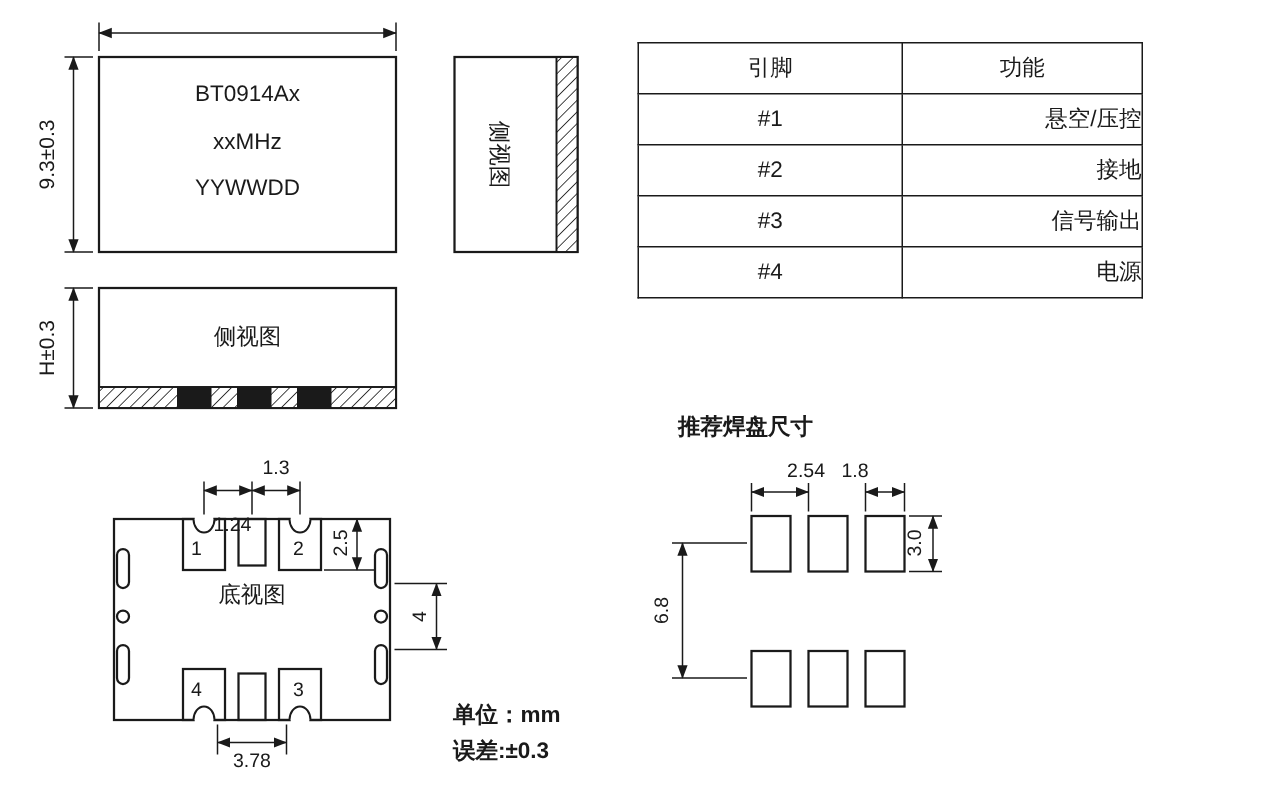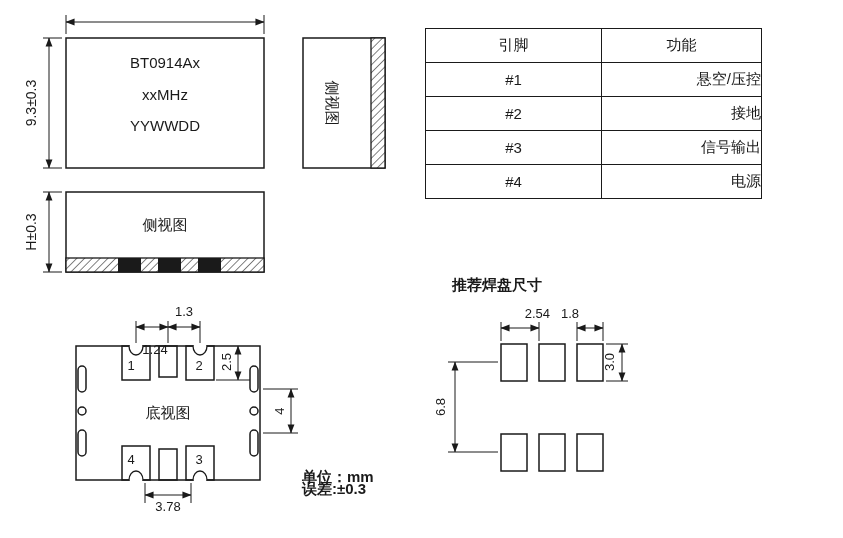--- a/index.html
+++ b/index.html
@@ -144,21 +144,21 @@
   <div class="lbl f15 rotcw" style="left:297px; top:94px; width:70px; height:18px;">侧视图</div>
   <div class="lbl f15" style="left:66px; top:216px; width:198px;">侧视图</div>
   <div class="lbl rot" style="left:-14px; top:224px; width:90px; height:16px;">H±0.3</div>
 
   <div class="lbl f13" style="left:133px; top:304px; width:44px;margin-top:38px;">1.24</div>
   <div class="lbl f13" style="left:162px; top:304px; width:44px;">1.3</div>
   <div class="lbl f13" style="left:124px; top:358px; width:14px;">1</div>
   <div class="lbl f13" style="left:192px; top:358px; width:14px;">2</div>
   <div class="lbl f13" style="left:124px; top:452px; width:14px;">4</div>
   <div class="lbl f13" style="left:192px; top:452px; width:14px;">3</div>
-  <div class="lbl f15" style="left:98px; top:404px; width:140px;">底视图</div>
+  <div class="lbl f15" style="left:98px; top:388px; width:140px;">底视图</div>
   <div class="lbl f13 rot" style="left:209px; top:354px; width:36px; height:16px;">2.5</div>
   <div class="lbl f13 rot" style="left:268px; top:403px; width:24px; height:16px;">4</div>
   <div class="lbl f13" style="left:138px; top:499px; width:60px;">3.78</div>
 
   <table class="pin-table">
     <colgroup>
         <col style="width:176px">
         <col>
       </colgroup>
     <tbody>
@@ -185,15 +185,15 @@
     </tbody>
   </table>
 
   <div class="lbl f15 b" style="left:452px; top:276px;">推荐焊盘尺寸</div>
   <div class="lbl f13" style="left:490px; top:306px; width:60px;text-align:right;">2.54</div>
   <div class="lbl f13" style="left:540px; top:306px; width:60px;">1.8</div>
   <div class="lbl f13 rot" style="left:592px; top:354px; width:36px; height:16px;">3.0</div>
   <div class="lbl f13 rot" style="left:423px; top:399px; width:36px; height:16px;">6.8</div>
 
   <div class="lbl f15 b" style="left:302px; top:468px; text-align:right;">单位：mm</div>
-  <div class="lbl f15 b" style="left:302px; top:480px; text-align:left;">误差:±0.3</div>
+  <div class="lbl f15 b" style="left:302px; top:492px; text-align:left;">误差:±0.3</div>
 
 </div>
 
 </body></html>

